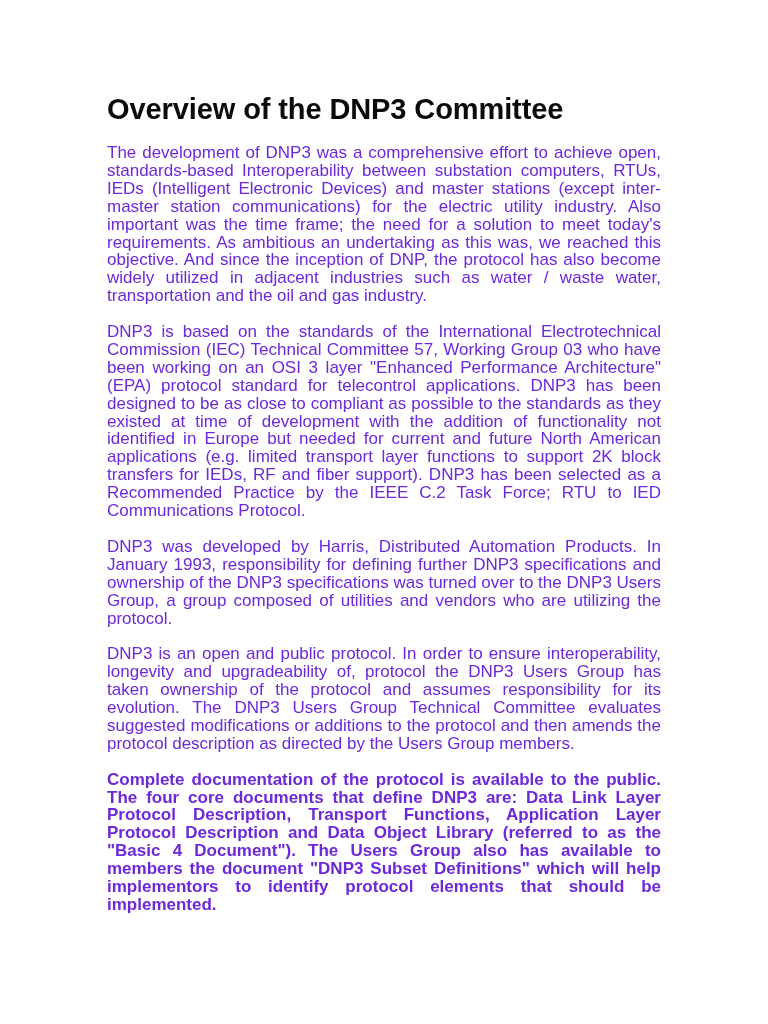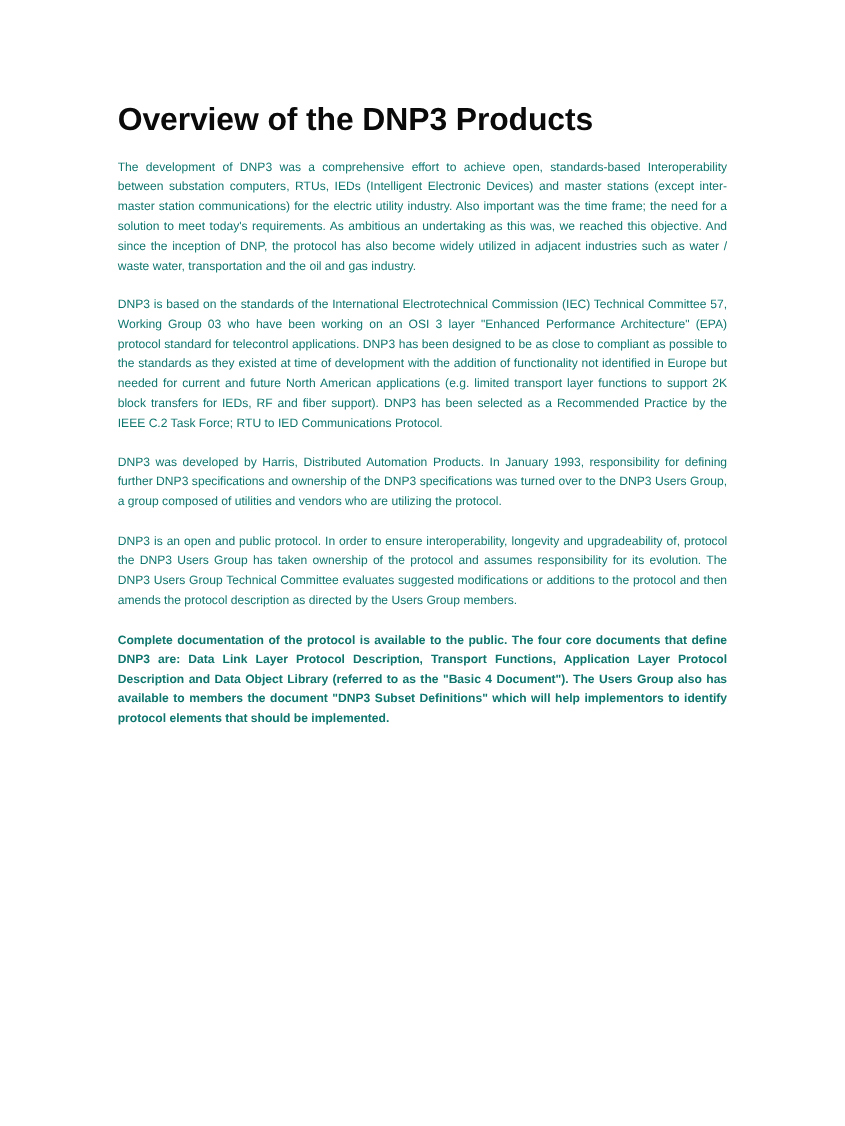--- a/index.html
+++ b/index.html
@@ -28,36 +28,36 @@
       font-size: 29px;
       line-height: 38px;
       color: #0a0a0a;
       letter-spacing: -0.1px;
     }
     .body-text {
       margin-top: 16px;
     }
     .para {
       margin: 0 0 17.9px 0;
-      font-size: 11px;
+      font-size: 17px;
       line-height: 17.9px;
       text-align: justify;
       text-align-last: left;
-      color: #0f766e;
+      color: #6d28d9;
     }
     .para:last-child {
       margin-bottom: 0;
       font-weight: bold;
     }
   </style>
 </head>
 <body>
 
 <div class="page">
-  <h1 class="title">Overview of the DNP3 Products</h1>
+  <h1 class="title">Overview of the DNP3 Committee</h1>
   <div class="body-text">
     <p class="para">The development of DNP3 was a comprehensive effort to achieve open, standards-based Interoperability between substation computers, RTUs, IEDs (Intelligent Electronic Devices) and master stations (except inter-master station communications) for the electric utility industry. Also important was the time frame; the need for a solution to meet today's requirements. As ambitious an undertaking as this was, we reached this objective. And since the inception of DNP, the protocol has also become widely utilized in adjacent industries such as water / waste water, transportation and the oil and gas industry.</p>
     <p class="para">DNP3 is based on the standards of the International Electrotechnical Commission (IEC) Technical Committee 57, Working Group 03 who have been working on an OSI 3 layer "Enhanced Performance Architecture" (EPA) protocol standard for telecontrol applications. DNP3 has been designed to be as close to compliant as possible to the standards as they existed at time of development with the addition of functionality not identified in Europe but needed for current and future North American applications (e.g. limited transport layer functions to support 2K block transfers for IEDs, RF and fiber support). DNP3 has been selected as a Recommended Practice by the IEEE C.2 Task Force; RTU to IED Communications Protocol.</p>
     <p class="para">DNP3 was developed by Harris, Distributed Automation Products. In January 1993, responsibility for defining further DNP3 specifications and ownership of the DNP3 specifications was turned over to the DNP3 Users Group, a group composed of utilities and vendors who are utilizing the protocol.</p>
     <p class="para">DNP3 is an open and public protocol. In order to ensure interoperability, longevity and upgradeability of, protocol the DNP3 Users Group has taken ownership of the protocol and assumes responsibility for its evolution. The DNP3 Users Group Technical Committee evaluates suggested modifications or additions to the protocol and then amends the protocol description as directed by the Users Group members.</p>
     <p class="para">Complete documentation of the protocol is available to the public. The four core documents that define DNP3 are: Data Link Layer Protocol Description, Transport Functions, Application Layer Protocol Description and Data Object Library (referred to as the "Basic 4 Document"). The Users Group also has available to members the document "DNP3 Subset Definitions" which will help implementors to identify protocol elements that should be implemented.</p>
   </div>
 </div>
 
 </body></html>

